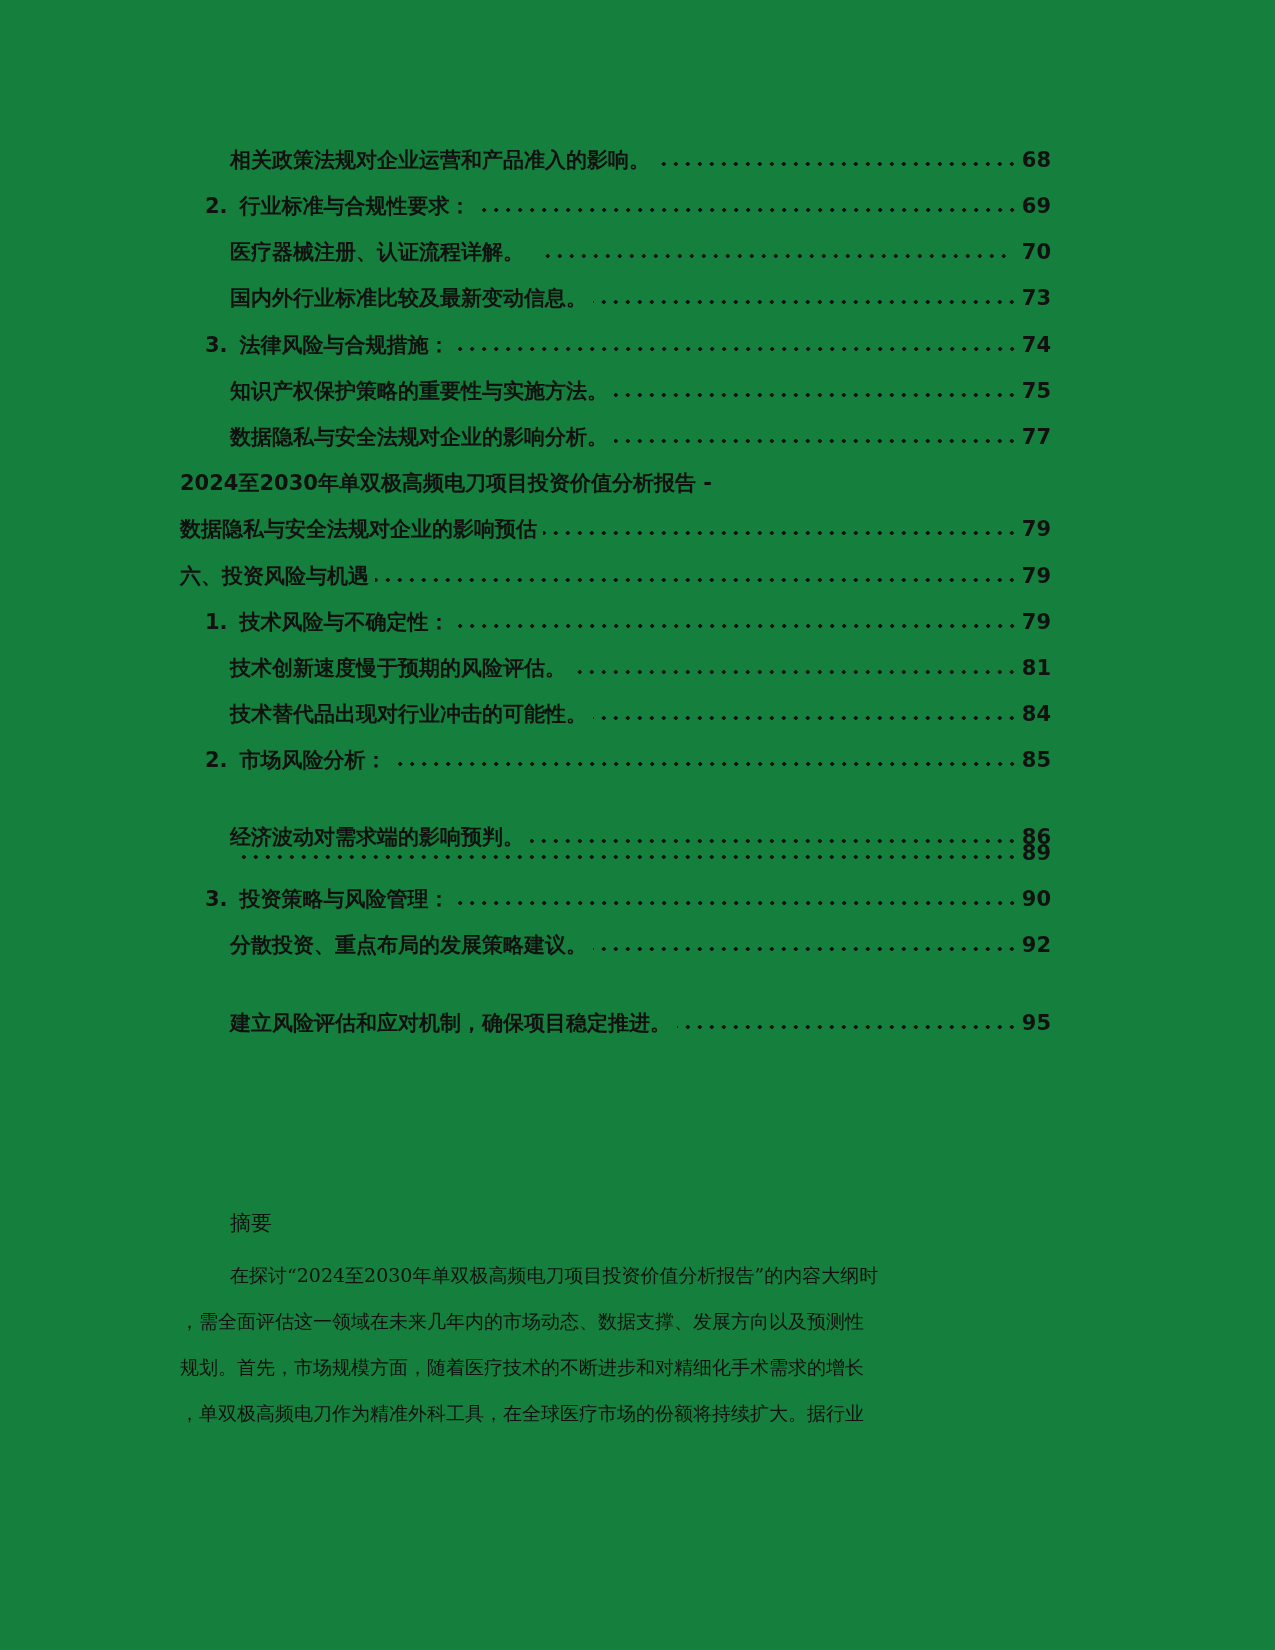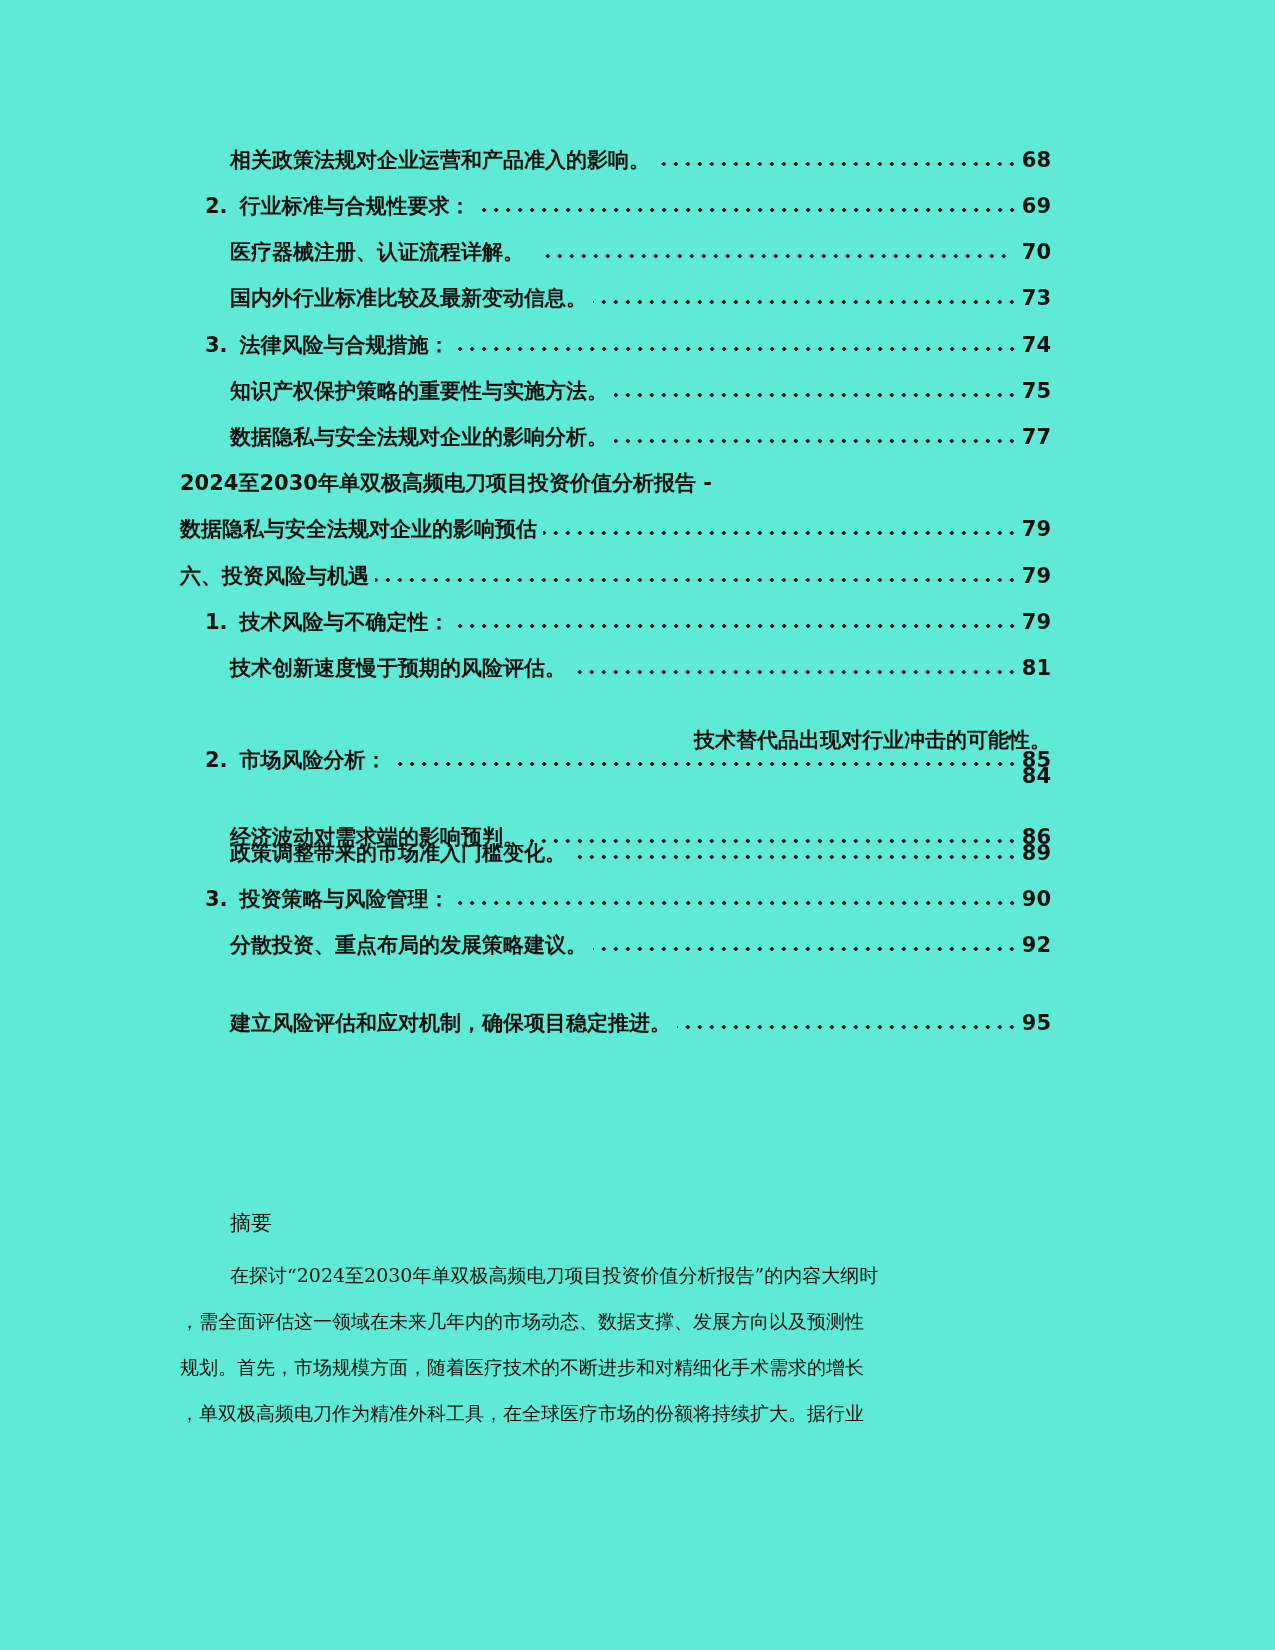--- a/index.html
+++ b/index.html
@@ -1,17 +1,17 @@
 <!DOCTYPE html>
 <html><head>
 <meta charset="utf-8">
 <style>
   html, body { margin: 0; padding: 0; background: #ffffff; }
   body { width: 1275px; height: 1650px; position: relative; overflow: hidden; color: #111; }
-  .page { position: absolute; left: 0; top: 0; width: 1275px; height: 1650px; background: #5eead4; }
+  .page { position: absolute; left: 0; top: 0; width: 1275px; height: 1650px; background: #15803d; }
   .toc { position: absolute; left: 0; top: 0; width: 1275px; }
   .toc-row {
     position: absolute; height: 30px; display: flex; align-items: flex-end;
     font-family: "DejaVu Sans", sans-serif; font-weight: bold; font-size: 21px;
     line-height: 30px; right: 224px; white-space: nowrap;
   }
   .toc-row.l0 { left: 180px; }
   .toc-row.l1 { left: 205px; }
   .toc-row.l2 { left: 230px; }
   .toc-row .num { margin-right: 12px; }
@@ -95,38 +95,37 @@
         <span class="num">1.</span>
         <span class="label">技术风险与不确定性：</span>
         <span class="leader"></span>
         <span class="page-num">79</span>
       </div>
       <div class="toc-row l2" style="top: 653px;">
         <span class="label">技术创新速度慢于预期的风险评估。</span>
         <span class="leader"></span>
         <span class="page-num">81</span>
       </div>
-      <div class="toc-row l2" style="top: 725px; flex-direction: column;">
+      <div class="toc-row l2" style="top: 699px;">
         <span class="label">技术替代品出现对行业冲击的可能性。</span>
         <span class="leader"></span>
         <span class="page-num">84</span>
       </div>
       <div class="toc-row l1" style="top: 745px;">
         <span class="num">2.</span>
         <span class="label">市场风险分析：</span>
         <span class="leader"></span>
         <span class="page-num">85</span>
       </div>
       <div class="toc-row l2" style="top: 822px; justify-content: flex-end;">
         <span class="label">经济波动对需求端的影响预判。</span>
         <span class="leader"></span>
         <span class="page-num">86</span>
       </div>
       <div class="toc-row l2" style="top: 838px;">
-        <span class="label">政策调整带来的市场准入门槛变化。</span>
         <span class="leader"></span>
         <span class="page-num">89</span>
       </div>
       <div class="toc-row l1" style="top: 884px;">
         <span class="num">3.</span>
         <span class="label">投资策略与风险管理：</span>
         <span class="leader"></span>
         <span class="page-num">90</span>
       </div>
       <div class="toc-row l2" style="top: 930px;">

